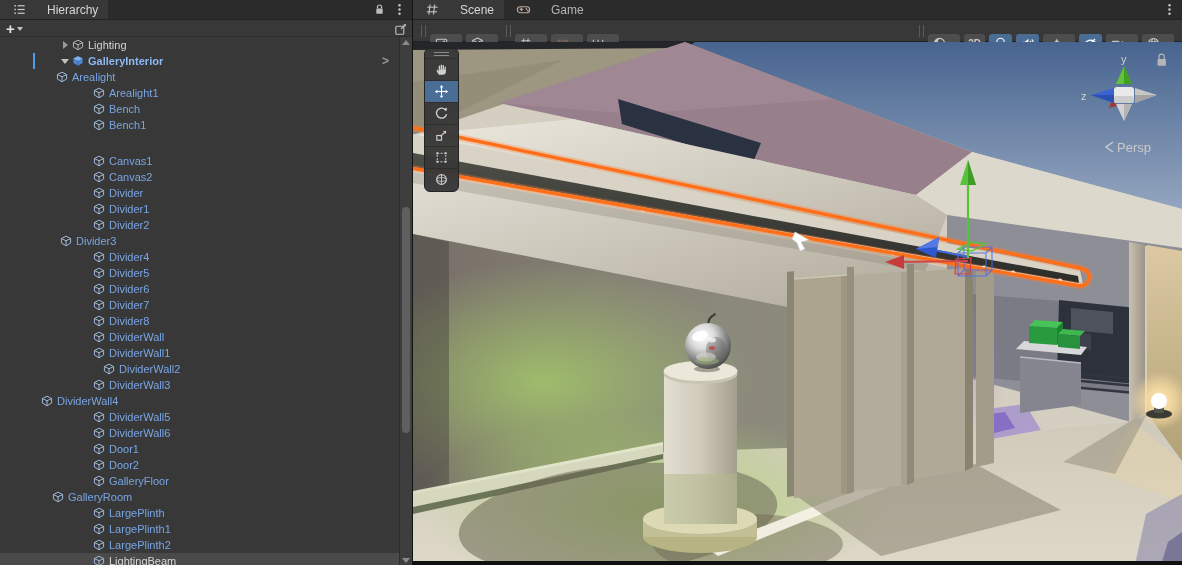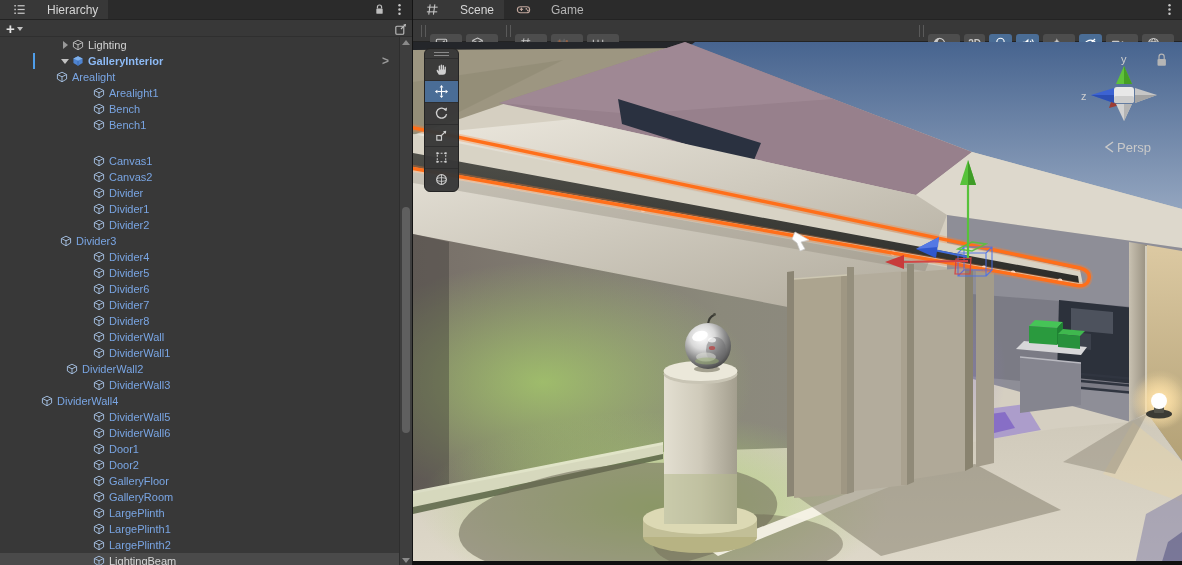--- a/index.html
+++ b/index.html
@@ -250,21 +250,21 @@
               <path fill="none" stroke="#9fb8d8" stroke-width="1" d="M6 1.2 10.6 3.5v4.5L6 10.8 1.4 8V3.5zM1.4 3.5 6 5.8l4.6-2.3M6 5.8v5"></path>
             </svg></span>
           <span class="t-prefab">DividerWall</span>
         </div>
         <div class="row" style="padding-left: 93px;">
           <span class="obj-icon"><svg viewBox="0 0 12 12" width="12" height="12">
               <path fill="none" stroke="#9fb8d8" stroke-width="1" d="M6 1.2 10.6 3.5v4.5L6 10.8 1.4 8V3.5zM1.4 3.5 6 5.8l4.6-2.3M6 5.8v5"></path>
             </svg></span>
           <span class="t-prefab">DividerWall1</span>
         </div>
-        <div class="row" style="padding-left: 66px;">
+        <div class="row" style="padding-left: 103px;">
           <span class="obj-icon"><svg viewBox="0 0 12 12" width="12" height="12">
               <path fill="none" stroke="#9fb8d8" stroke-width="1" d="M6 1.2 10.6 3.5v4.5L6 10.8 1.4 8V3.5zM1.4 3.5 6 5.8l4.6-2.3M6 5.8v5"></path>
             </svg></span>
           <span class="t-prefab">DividerWall2</span>
         </div>
         <div class="row" style="padding-left: 93px;">
           <span class="obj-icon"><svg viewBox="0 0 12 12" width="12" height="12">
               <path fill="none" stroke="#9fb8d8" stroke-width="1" d="M6 1.2 10.6 3.5v4.5L6 10.8 1.4 8V3.5zM1.4 3.5 6 5.8l4.6-2.3M6 5.8v5"></path>
             </svg></span>
           <span class="t-prefab">DividerWall3</span>
@@ -298,21 +298,21 @@
               <path fill="none" stroke="#9fb8d8" stroke-width="1" d="M6 1.2 10.6 3.5v4.5L6 10.8 1.4 8V3.5zM1.4 3.5 6 5.8l4.6-2.3M6 5.8v5"></path>
             </svg></span>
           <span class="t-prefab">Door2</span>
         </div>
         <div class="row" style="padding-left: 93px;">
           <span class="obj-icon"><svg viewBox="0 0 12 12" width="12" height="12">
               <path fill="none" stroke="#9fb8d8" stroke-width="1" d="M6 1.2 10.6 3.5v4.5L6 10.8 1.4 8V3.5zM1.4 3.5 6 5.8l4.6-2.3M6 5.8v5"></path>
             </svg></span>
           <span class="t-prefab">GalleryFloor</span>
         </div>
-        <div class="row" style="padding-left: 93px;">
+        <div class="row" style="padding-left: 52px;">
           <span class="obj-icon"><svg viewBox="0 0 12 12" width="12" height="12">
               <path fill="none" stroke="#9fb8d8" stroke-width="1" d="M6 1.2 10.6 3.5v4.5L6 10.8 1.4 8V3.5zM1.4 3.5 6 5.8l4.6-2.3M6 5.8v5"></path>
             </svg></span>
           <span class="t-prefab">GalleryRoom</span>
         </div>
         <div class="row" style="padding-left: 93px;">
           <span class="obj-icon"><svg viewBox="0 0 12 12" width="12" height="12">
               <path fill="none" stroke="#9fb8d8" stroke-width="1" d="M6 1.2 10.6 3.5v4.5L6 10.8 1.4 8V3.5zM1.4 3.5 6 5.8l4.6-2.3M6 5.8v5"></path>
             </svg></span>
           <span class="t-prefab">LargePlinth</span>

